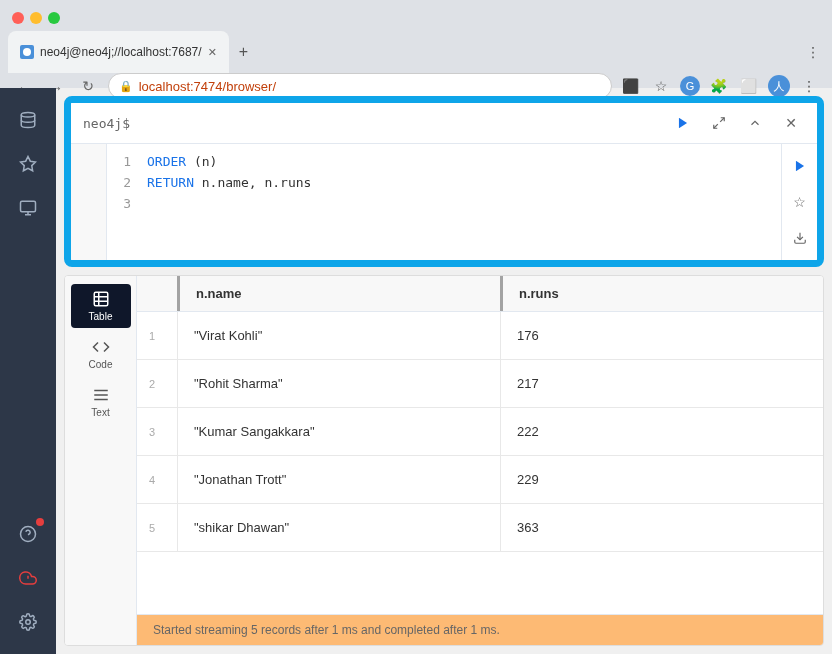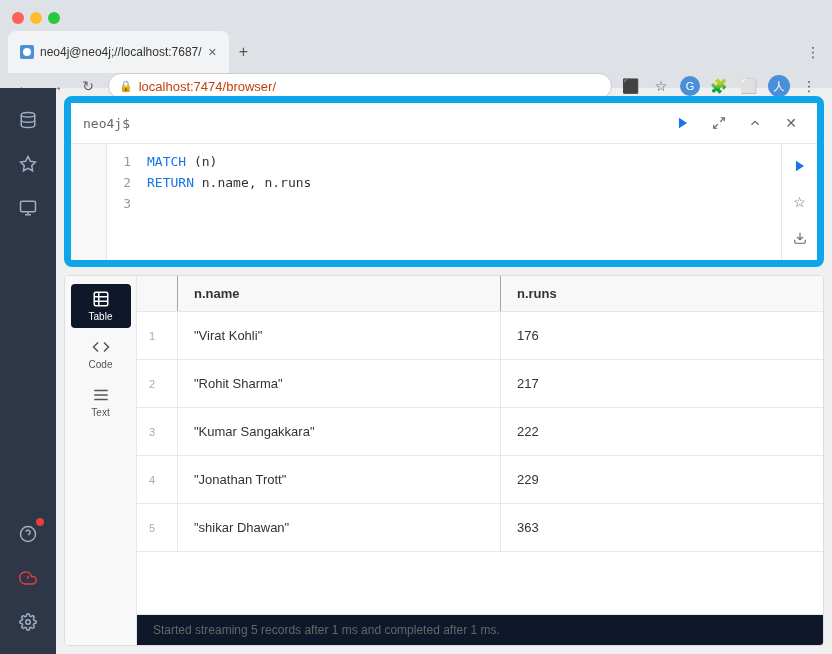--- a/index.html
+++ b/index.html
@@ -60,25 +60,25 @@
     .results-layout { display: flex; flex: 1; overflow: hidden; }
     .results-sidebar { width: 72px; background: #f8f8f8; border-right: 1px solid #e2e8f0; display: flex; flex-direction: column; align-items: center; padding-top: 8px; gap: 4px; }
     .view-btn { width: 60px; display: flex; flex-direction: column; align-items: center; padding: 6px 4px; cursor: pointer; border-radius: 4px; color: #555; font-size: 10px; gap: 3px; }
     .view-btn.active { background: #0f172a; color: white; }
     .view-btn svg { width: 18px; height: 18px; }
     .view-btn-label { font-size: 10px; }
     .results-content { flex: 1; display: flex; flex-direction: column; overflow: hidden; }
     .results-table { flex: 1; overflow-y: auto; }
     .table-header { display: flex; background: #f8f8f8; border-bottom: 1px solid #e2e8f0; }
     .th-row-num { width: 40px; min-width: 40px; padding: 8px 12px; color: #888; font-size: 12px; }
-    .th { flex: 1; padding: 10px 16px; font-size: 13px; font-weight: 600; color: #333; border-left: 1px solid #a3a3a3; }
+    .th { flex: 1; padding: 10px 16px; font-size: 13px; font-weight: 600; color: #333; border-left: 3px solid #a3a3a3; }
     .data-row { display: flex; border-bottom: 1px solid #e8e8e8; }
     .td-row-num { width: 40px; min-width: 40px; padding: 16px 12px; color: #aaa; font-size: 11px; vertical-align: top; display: flex; align-items: flex-start; padding-top: 18px; }
     .td { flex: 1; padding: 16px; font-size: 13px; color: #333; border-left: 1px solid #e8e8e8; }
-    .results-footer { padding: 8px 16px; background: #0f172a; border-top: 1px solid #e2e8f0; font-size: 12px; color: #666; }
+    .results-footer { padding: 8px 16px; background: #fdba74; border-top: 1px solid #e2e8f0; font-size: 12px; color: #666; }
 
     
     .results-table::-webkit-scrollbar { width: 6px; }
     .results-table::-webkit-scrollbar-track { background: #f1f1f1; }
     .results-table::-webkit-scrollbar-thumb { background: #ccc; border-radius: 3px; }
   </style>
 </head>
 <body>
 
 <div class="browser-chrome">
@@ -197,21 +197,21 @@
           <button class="query-btn">✕</button>
         </div>
       </div>
       <div class="query-divider"></div>
       <div style="display:flex;">
         <div style="width:36px; background:#f8f8f8; border-right:1px solid #e2e8f0; padding:8px 0;">
         </div>
         <div class="code-editor" style="flex:1;">
           <div class="code-line">
             <span class="line-num">1</span>
-            <span class="code-content"><span class="kw">MATCH</span> <span class="var">(n)</span></span>
+            <span class="code-content"><span class="kw">ORDER</span> <span class="var">(n)</span></span>
           </div>
           <div class="code-line">
             <span class="line-num">2</span>
             <span class="code-content"><span class="kw">RETURN</span> <span class="var">n.name, n.runs</span></span>
           </div>
           <div class="code-line">
             <span class="line-num">3</span>
           </div>
         </div>
         <div style="width:36px; display:flex; flex-direction:column; align-items:center; padding:8px 4px; gap:8px; background:white; border-left:1px solid #e2e8f0;">

